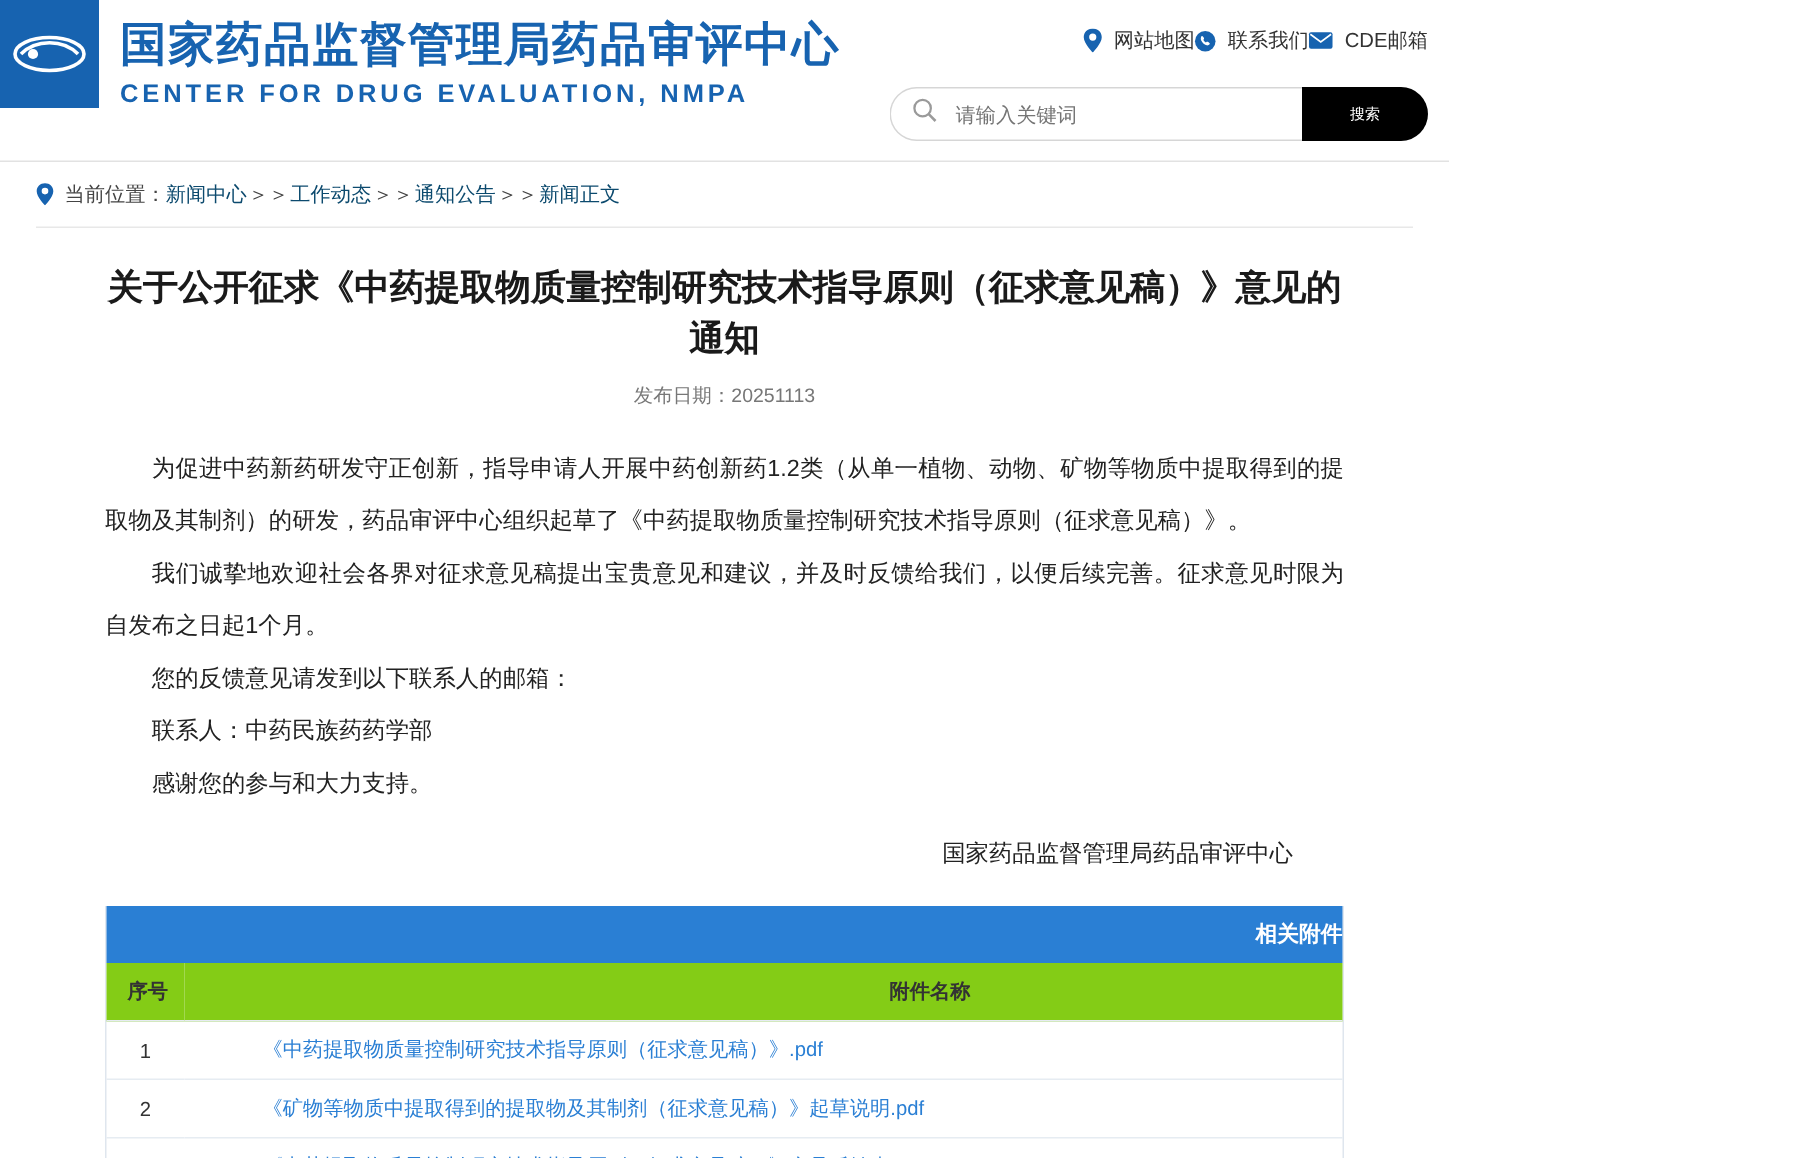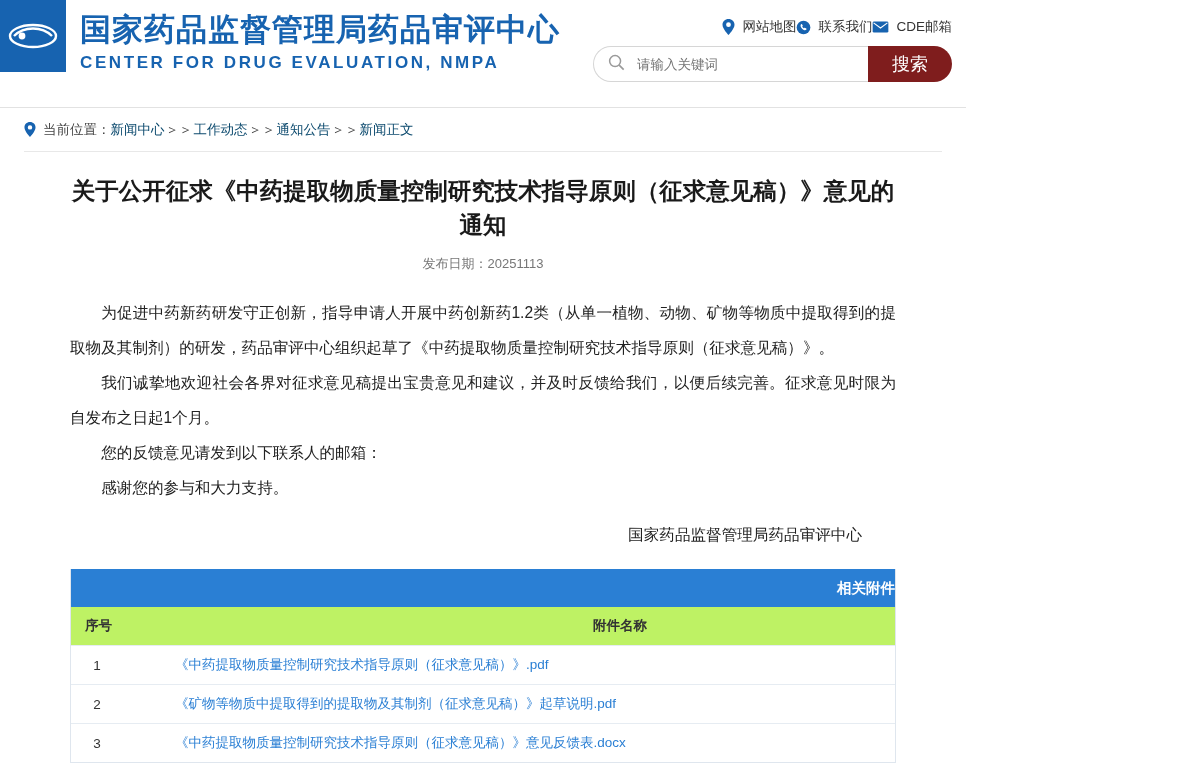--- a/index.html
+++ b/index.html
@@ -57,21 +57,21 @@
     display: flex;
     align-items: center;
     font-size: 13.5px;
     color: #333;
   }
   .top-link { display: flex; align-items: center; gap: 7px; cursor: pointer; }
   .top-link .ico { color: #1763b0; display: inline-flex; }
 
   .search-row {
     position: absolute;
-    right: 14px; top: 46px;
+    right: 14px; top: 58px;
     display: flex;
     align-items: center;
   }
   .search-box {
     width: 275px; height: 36px;
     border: 1px solid #d6d6d6;
     border-right: none;
     border-radius: 18px 0 0 18px;
     display: flex;
     align-items: center;
@@ -83,25 +83,25 @@
     outline: none;
     font-size: 13.5px;
     color: #9a9a9a;
     margin-left: 10px;
     width: 210px;
     font-family: "Liberation Sans", sans-serif;
     background: transparent;
   }
   .search-btn {
     width: 84px; height: 36px;
-    background: #7f1d1d;
+    background: #000000;
     color: #fff;
     border: none;
     border-radius: 0 18px 18px 0;
-    font-size: 18px;
+    font-size: 10px;
     cursor: pointer;
     font-family: Liberation Sans, sans-serif;
   }
 
   
   .breadcrumb {
     height: 44px;
     margin: 0 24px;
     border-bottom: 1px solid #e8e8e8;
     display: flex;
@@ -161,21 +161,21 @@
     font-size: 14.5px;
     font-weight: bold;
   }
   .attach-table { width: 100%; border-collapse: collapse; }
   .attach-table th {
     font-size: 13.5px;
     font-weight: bold;
     color: #333;
     padding: 10px 0;
     border-bottom: 1px solid #e6ecf2;
-    background: #bef264;
+    background: #84cc16;
   }
   .attach-table th.c-idx { width: 52px; text-align: left; padding-left: 14px; }
   .attach-table th.c-name { text-align: left; padding-left: 470px; }
   .attach-table td {
     font-size: 13.5px;
     padding: 10px 0;
     border-bottom: 1px solid #e6ecf2;
     color: #333;
   }
   .attach-table tr:last-child td { border-bottom: none; }
@@ -264,20 +264,21 @@
   <div class="article">
     <div class="art-title">关于公开征求《中药提取物质量控制研究技术指导原则（征求意见稿）》意见的通知</div>
     <div class="art-date">
       <span>发布日期：</span><span>20251113</span>
     </div>
 
     <div class="art-body">
       <p class="indent">为促进中药新药研发守正创新，指导申请人开展中药创新药1.2类（从单一植物、动物、矿物等物质中提取得到的提取物及其制剂）的研发，药品审评中心组织起草了《中药提取物质量控制研究技术指导原则（征求意见稿）》。</p>
       <p class="indent">我们诚挚地欢迎社会各界对征求意见稿提出宝贵意见和建议，并及时反馈给我们，以便后续完善。征求意见时限为自发布之日起1个月。</p>
       <p class="indent">您的反馈意见请发到以下联系人的邮箱：</p>
+      <p class="indent">联系人：中药民族药药学部</p>
       <p class="indent">感谢您的参与和大力支持。</p>
     </div>
 
     <div class="sign">
       <div>国家药品监督管理局药品审评中心</div>
     </div>
   </div>
 
   <div class="attach">
     <div class="attach-head">相关附件</div>

